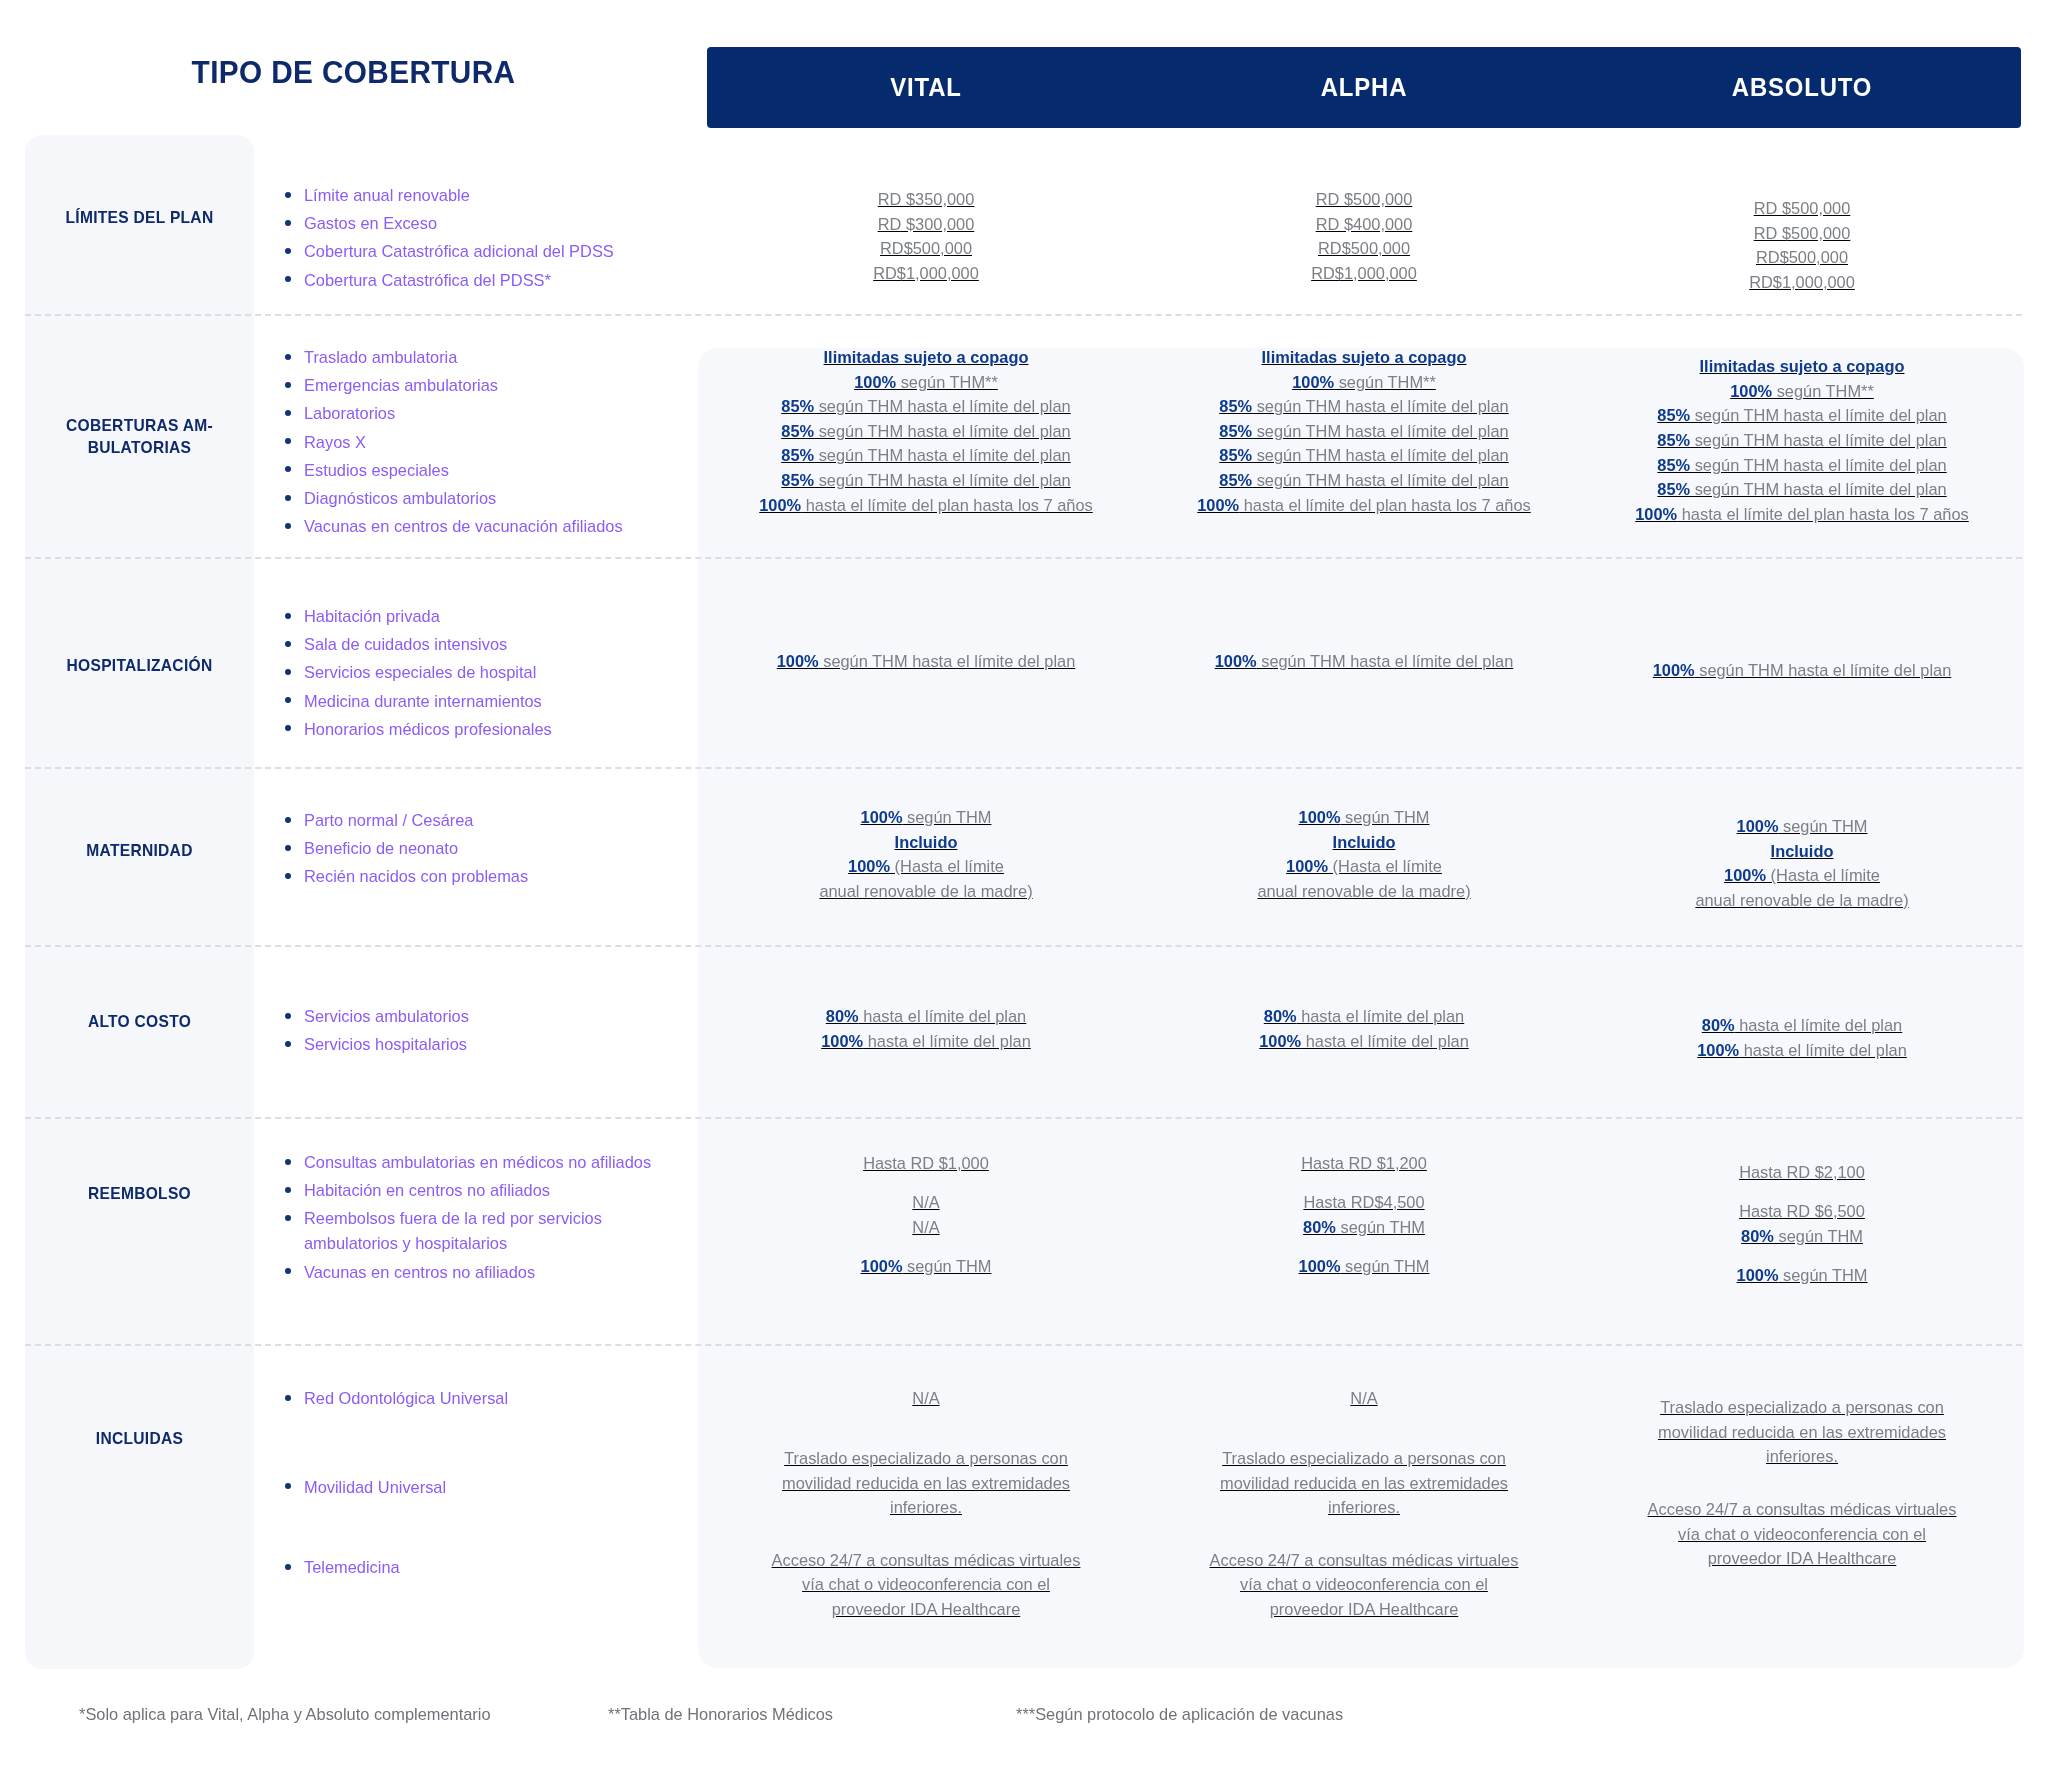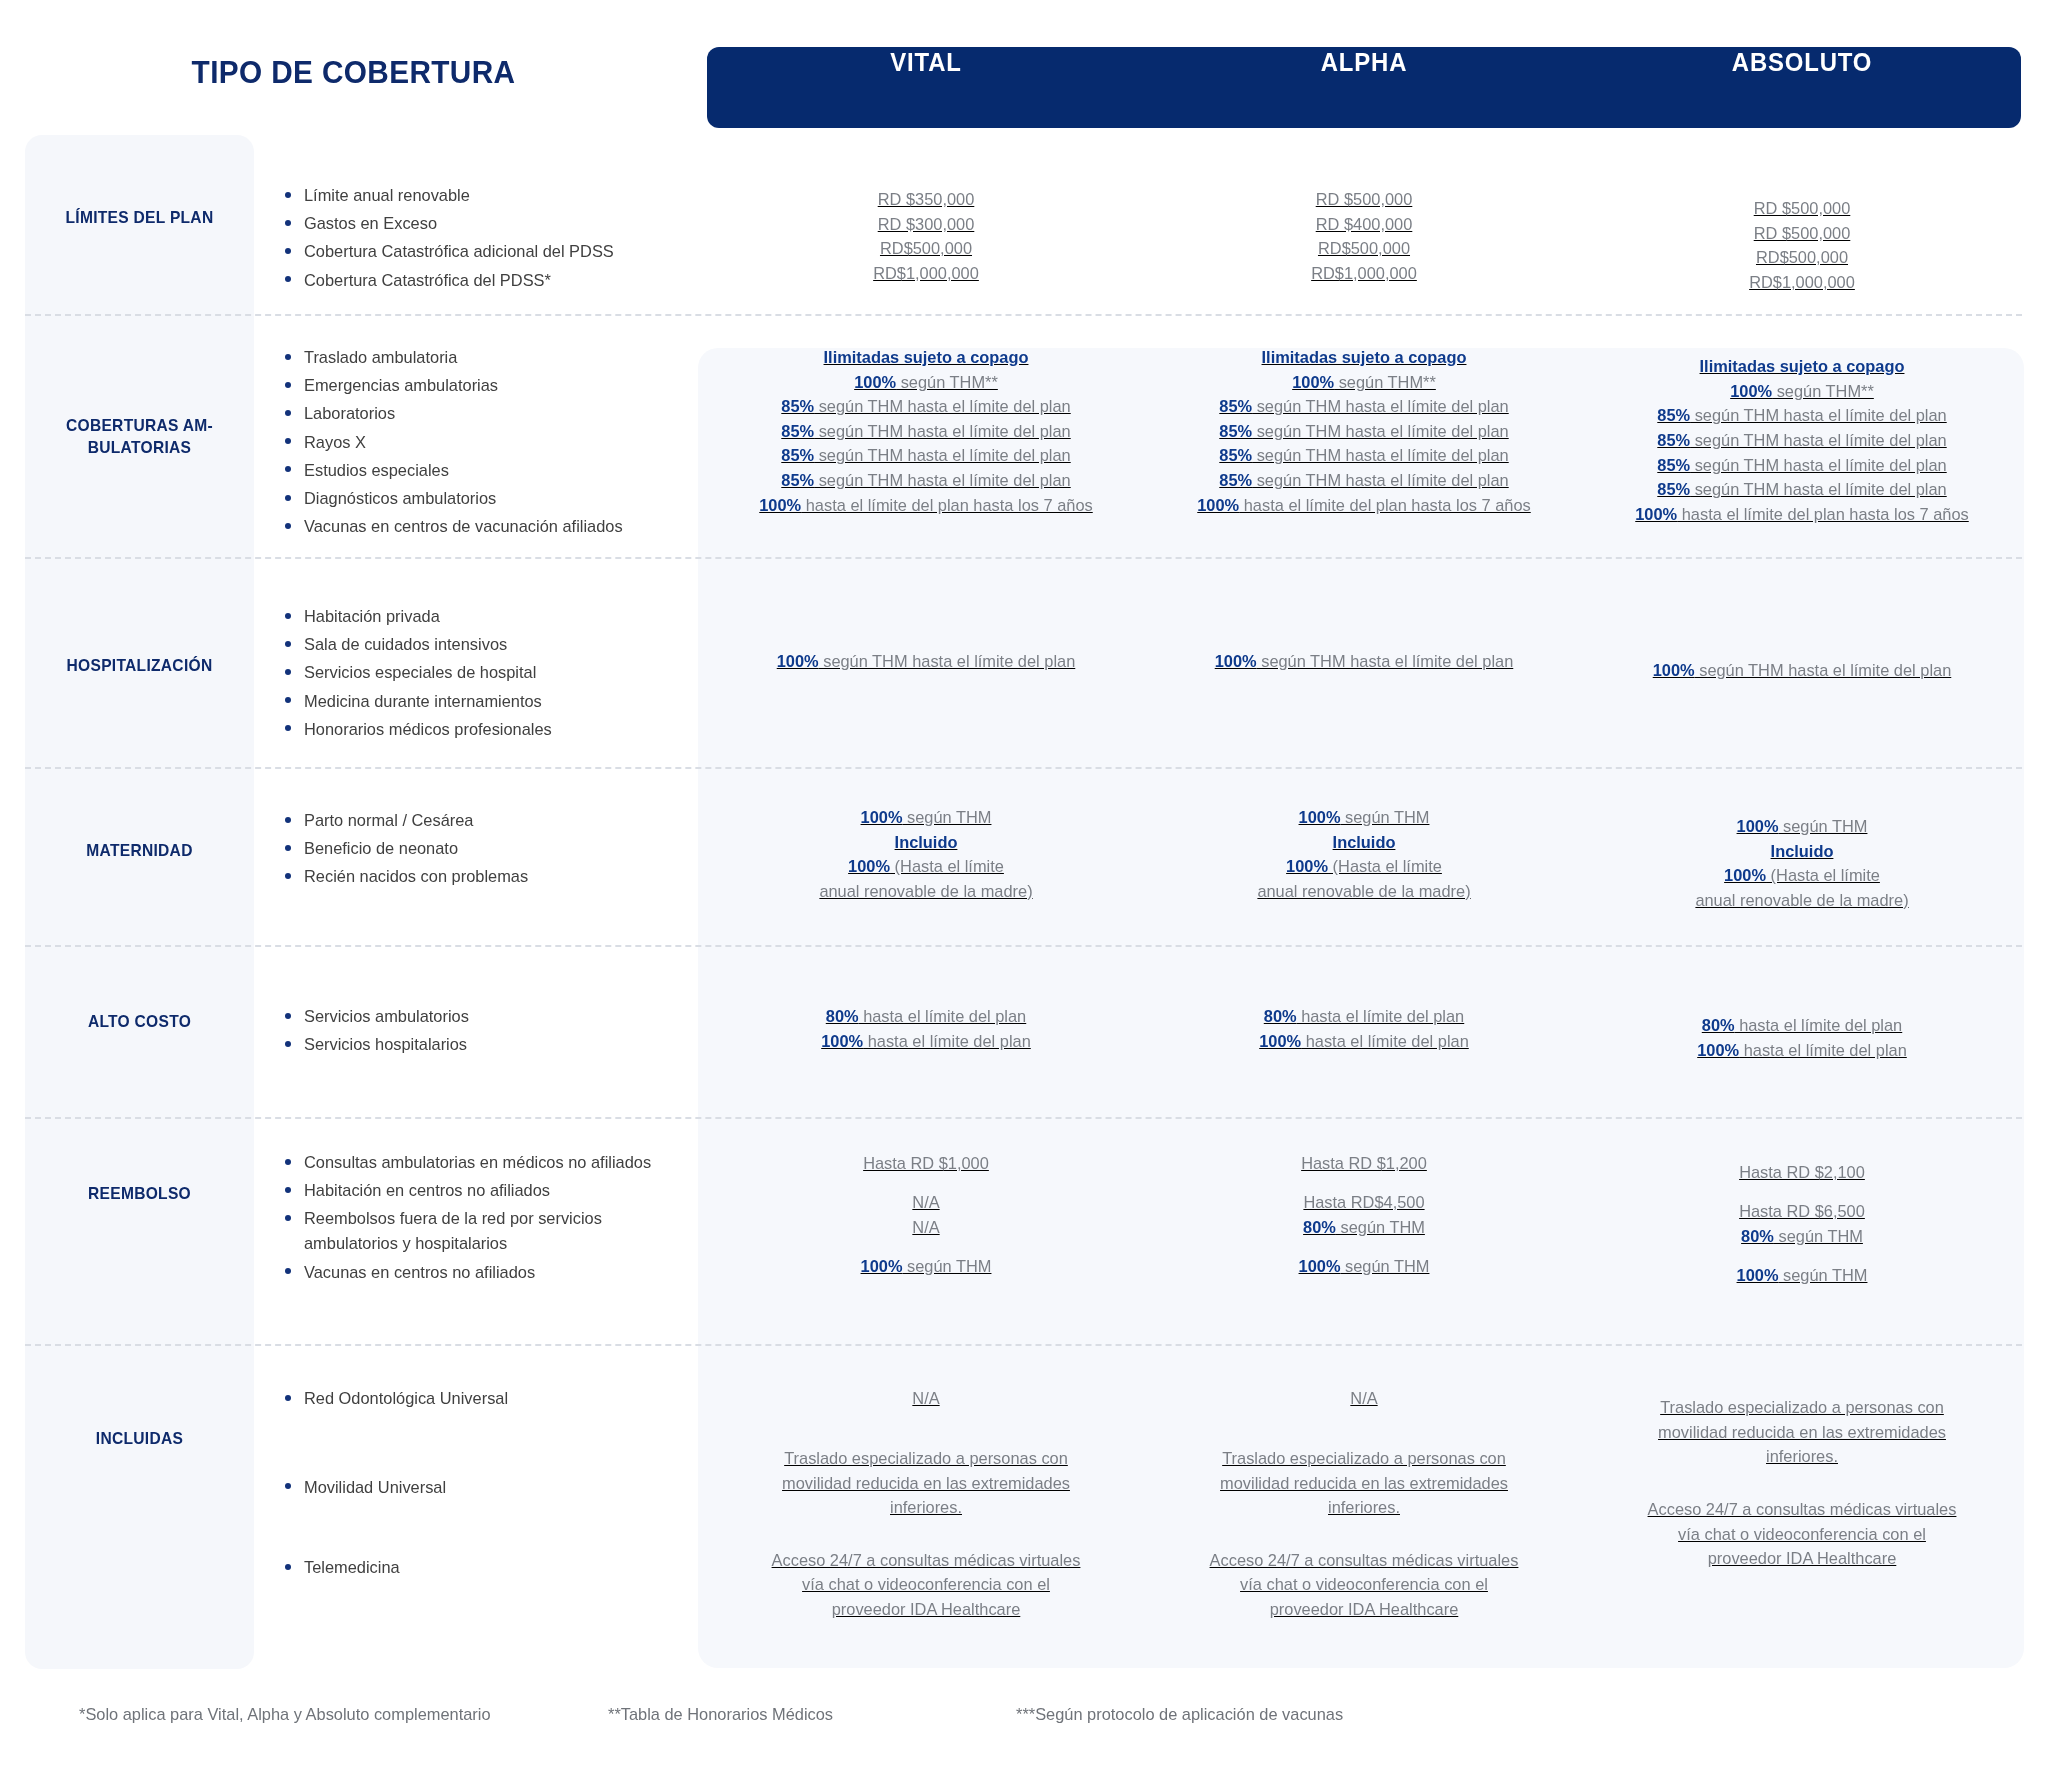--- a/index.html
+++ b/index.html
@@ -29,42 +29,42 @@
   .title{
     position:absolute;left:25px;top:54px;width:657px;
     text-align:center;
     font-size:32px;font-weight:bold;letter-spacing:0.4px;
     color:#0e2a6b;
     font-family:"Liberation Sans Narrow","Liberation Sans",sans-serif;
     transform:scaleX(.93);transform-origin:center;
   }
   .plans-bar{
     position:absolute;left:707px;top:47px;width:1314px;height:81px;
-    background:#062a6e;border-radius:12px;
-    display:flex;align-items:flex-start;
+    background:#062a6e;border-radius:4px;
+    display:flex;align-items:center;
   }
   .plan-head{
     flex:1;text-align:center;color:#ffffff;
     font-size:26px;font-weight:bold;letter-spacing:0.9px;
     font-family:"Liberation Sans Narrow","Liberation Sans",sans-serif;
     transform:scaleX(.92);
   }
 
   
   .row{position:absolute;left:0;width:2046px;}
   .cat{
     position:absolute;left:25px;width:229px;
     text-align:center;color:#0e2a6b;
     font-size:16.4px;font-weight:bold;letter-spacing:0.3px;line-height:1.35;
     font-family:"Liberation Sans Narrow","Liberation Sans",sans-serif;
     transform:scaleX(.95);transform-origin:center;
   }
   .feats{
     position:absolute;left:282px;width:407px;
-    color:#404040;font-size:16.4px;line-height:1.52;
+    color:#8b5cf6;font-size:16.4px;line-height:1.52;
   }
   .feats ul{margin:0;padding:0;list-style:none;}
   .feats li{position:relative;padding-left:22px;margin:0 0 3.3px 0;}
   .feats li::before{
     content:"";position:absolute;left:2.6px;top:8.5px;
     width:6px;height:6px;border-radius:50%;background:#12327a;
   }
   .vals{position:absolute;display:flex;left:707px;width:1314px;text-decoration:underline;}
   .vcol{flex:1;text-align:center;color:#7b7f86;font-size:16.4px;line-height:1.5;}
   .vcol b{color:#0e3a8c;font-weight:bold;}

